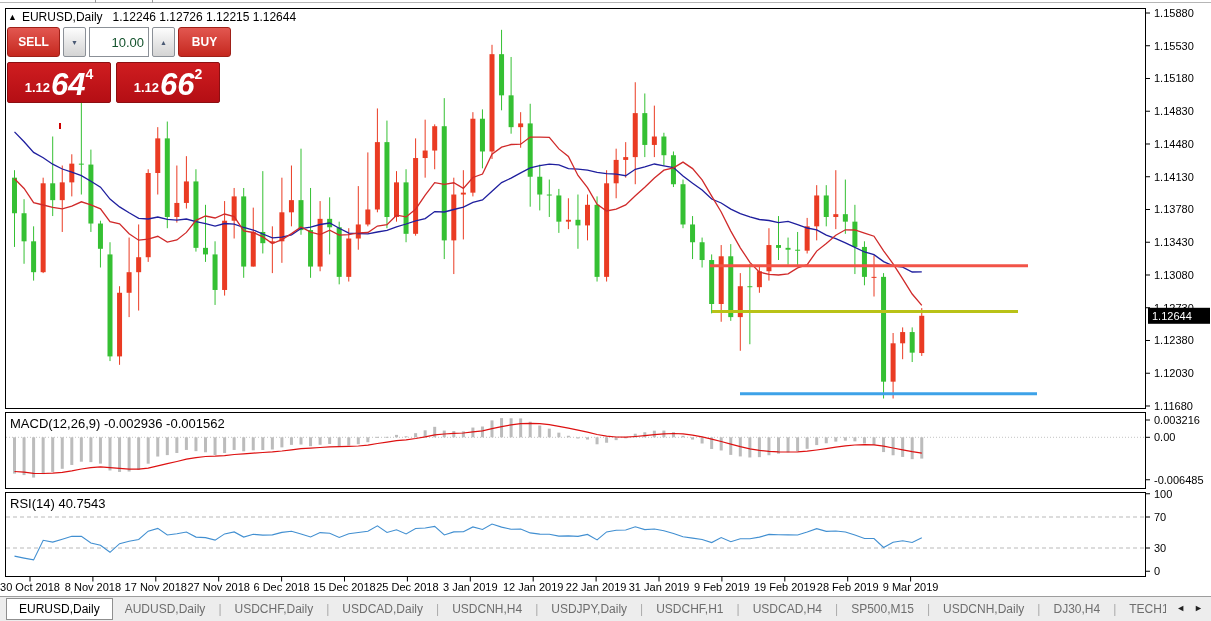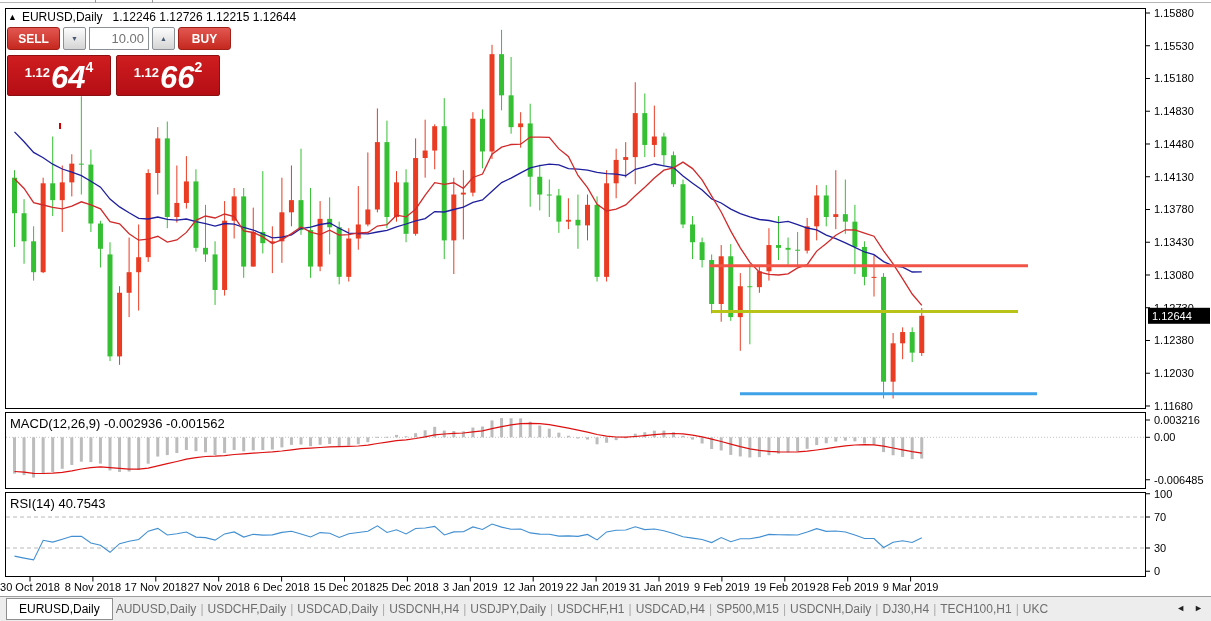--- a/index.html
+++ b/index.html
@@ -9,41 +9,41 @@
   .topmark{position:absolute;top:0;width:1px;height:3px;background:#9a9a9a;}
   #chart-svg{position:absolute;left:0;top:0;}
   .quote-header{position:absolute;left:8px;top:10px;font-size:12px;color:#000;white-space:nowrap;}
   .quote-header .tri{font-size:9px;margin-right:5px;position:relative;top:-1px;}
   .quote-header .sym{margin-right:10px;}
   .pane-label{position:absolute;font-size:13px;color:#000;text-align:center;}
   #macd-label{left:10px;top:416px;}
   #rsi-label{left:10px;top:496px;}
   
   .ocp{position:absolute;left:7px;top:27px;width:224px;}
-  .row1{display:flex;height:23px;gap:3px;align-items:stretch;}
+  .row1{display:flex;height:30px;gap:3px;align-items:stretch;}
   .sellbtn,.buybtn{width:53px;font-weight:bold;font-size:12px;color:#fff;
      background:linear-gradient(#e25750,#c5281f);border:1px solid #9f2018;border-radius:3px;
      font-family:"Liberation Sans",sans-serif;cursor:pointer;}
   .spin{width:23px;background:linear-gradient(#fdfdfd,#d4d4d4);border:1px solid #8b9097;
      border-radius:2px;font-size:7px;color:#4a5a74;padding:0;cursor:pointer;}
   .vol{width:54px;text-align:right;font-size:13px;border:1px solid #8b9097;padding:0 4px 0 0;
-     font-family:"Liberation Sans",sans-serif;color:#737373;}
+     font-family:"Liberation Sans",sans-serif;color:#14532d;}
   .row2{display:flex;gap:5px;margin-top:5px;}
   .bigbox{width:104px;height:41px;background:linear-gradient(#cf1d20,#b40e14);border:1px solid #8c0f12;
      border-radius:2px;color:#fff;display:flex;align-items:flex-end;justify-content:center;
      padding-bottom:3px;box-sizing:border-box;cursor:pointer;}
-  .pfx{font-size:13px;font-weight:bold;margin:0 1px 12px 0;}
+  .pfx{font-size:13px;font-weight:bold;margin:0 1px 4px 0;}
   .big{font-size:31px;font-weight:bold;line-height:0.95;font-style:italic;}
   .sup{font-size:14px;font-weight:bold;align-self:flex-start;margin-top:3px;}
   .ptail{position:absolute;left:52px;top:96px;width:2px;height:6px;background:#c00;}
   
   .tabbar{position:absolute;left:0;top:596px;width:1211px;height:24px;background:#ededed;
      border-top:1px solid #9d9d9d;display:flex;align-items:center;font-size:12px;color:#6e6e6e;
      white-space:nowrap;overflow:hidden;}
-  .tab{padding:3px 3px;cursor:pointer;}
+  .tab{padding:3px 12px;cursor:pointer;}
   .tab.active{background:#fff;border:1px solid #8f8f8f;color:#000;margin-left:6px;padding:3px 12px;}
   .tabdiv{color:#aaa;padding:0 1px;}
   .tabarrows{position:absolute;right:0;top:597px;height:22px;display:flex;gap:9px;align-items:center;
      background:#ededed;padding:0 8px 0 10px;font-size:9px;color:#222;}
   .tabarrows span{cursor:pointer;}
 </style>
 </head>
 <body>
 
 <div class="screen">

